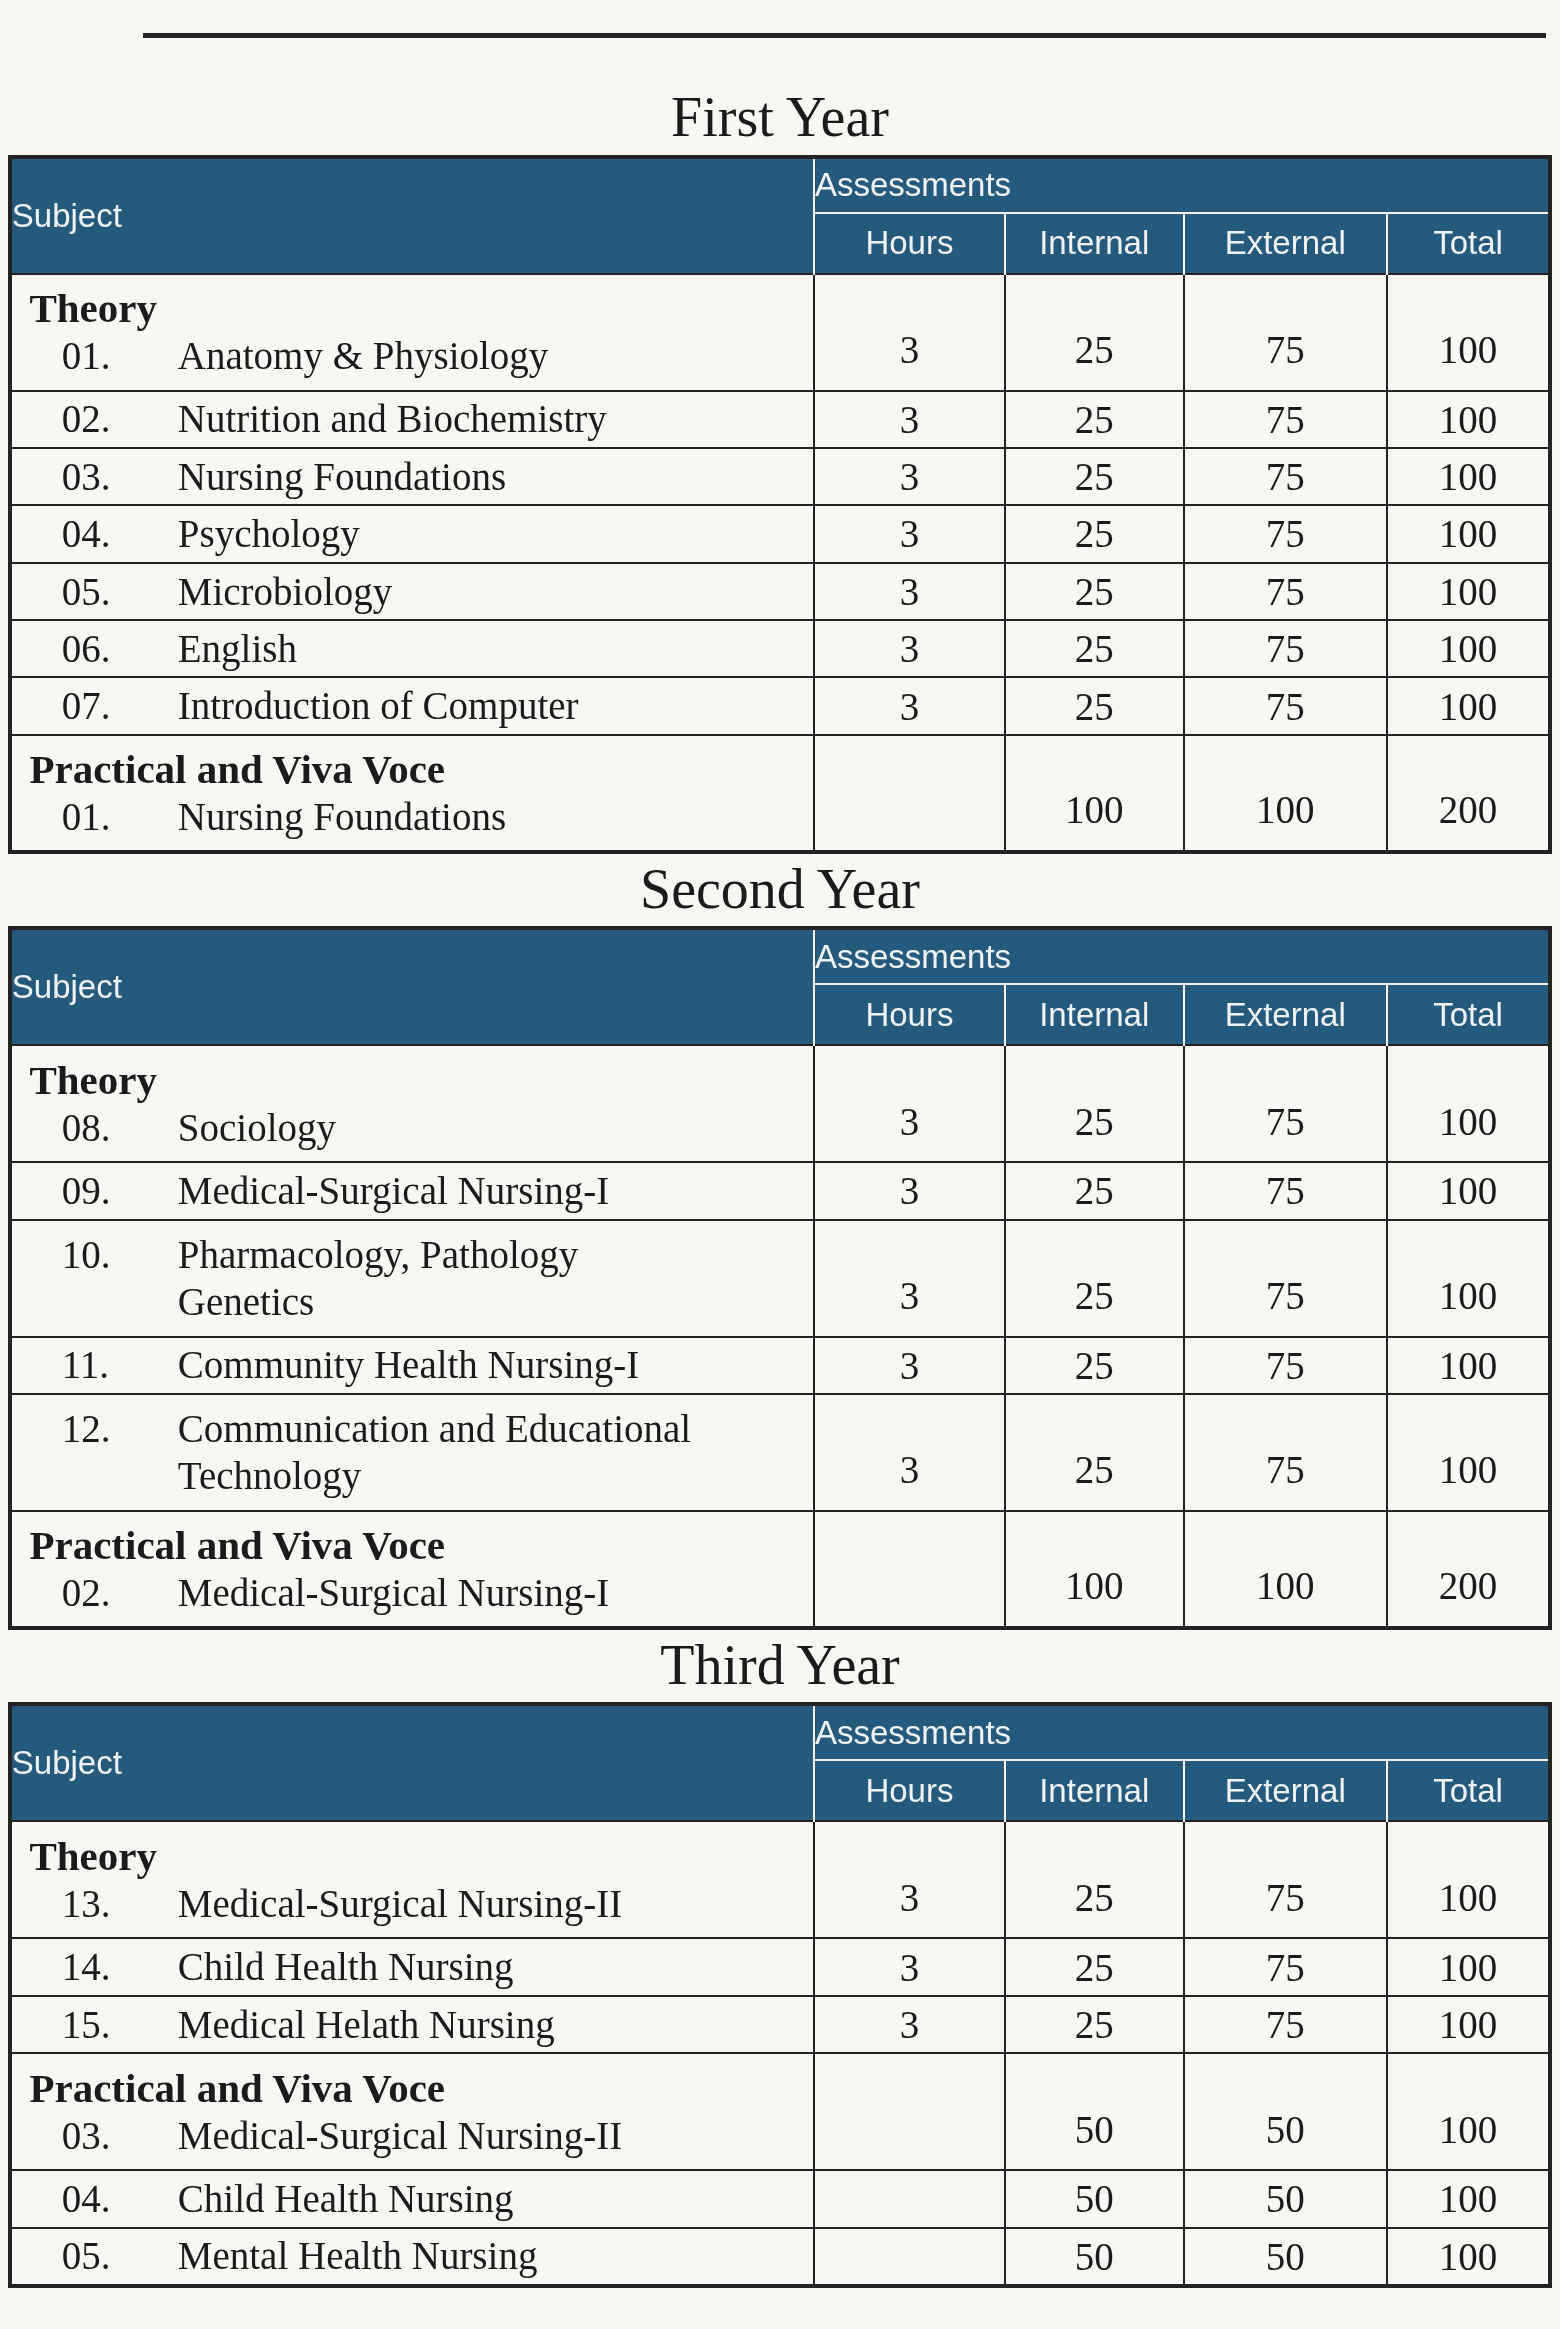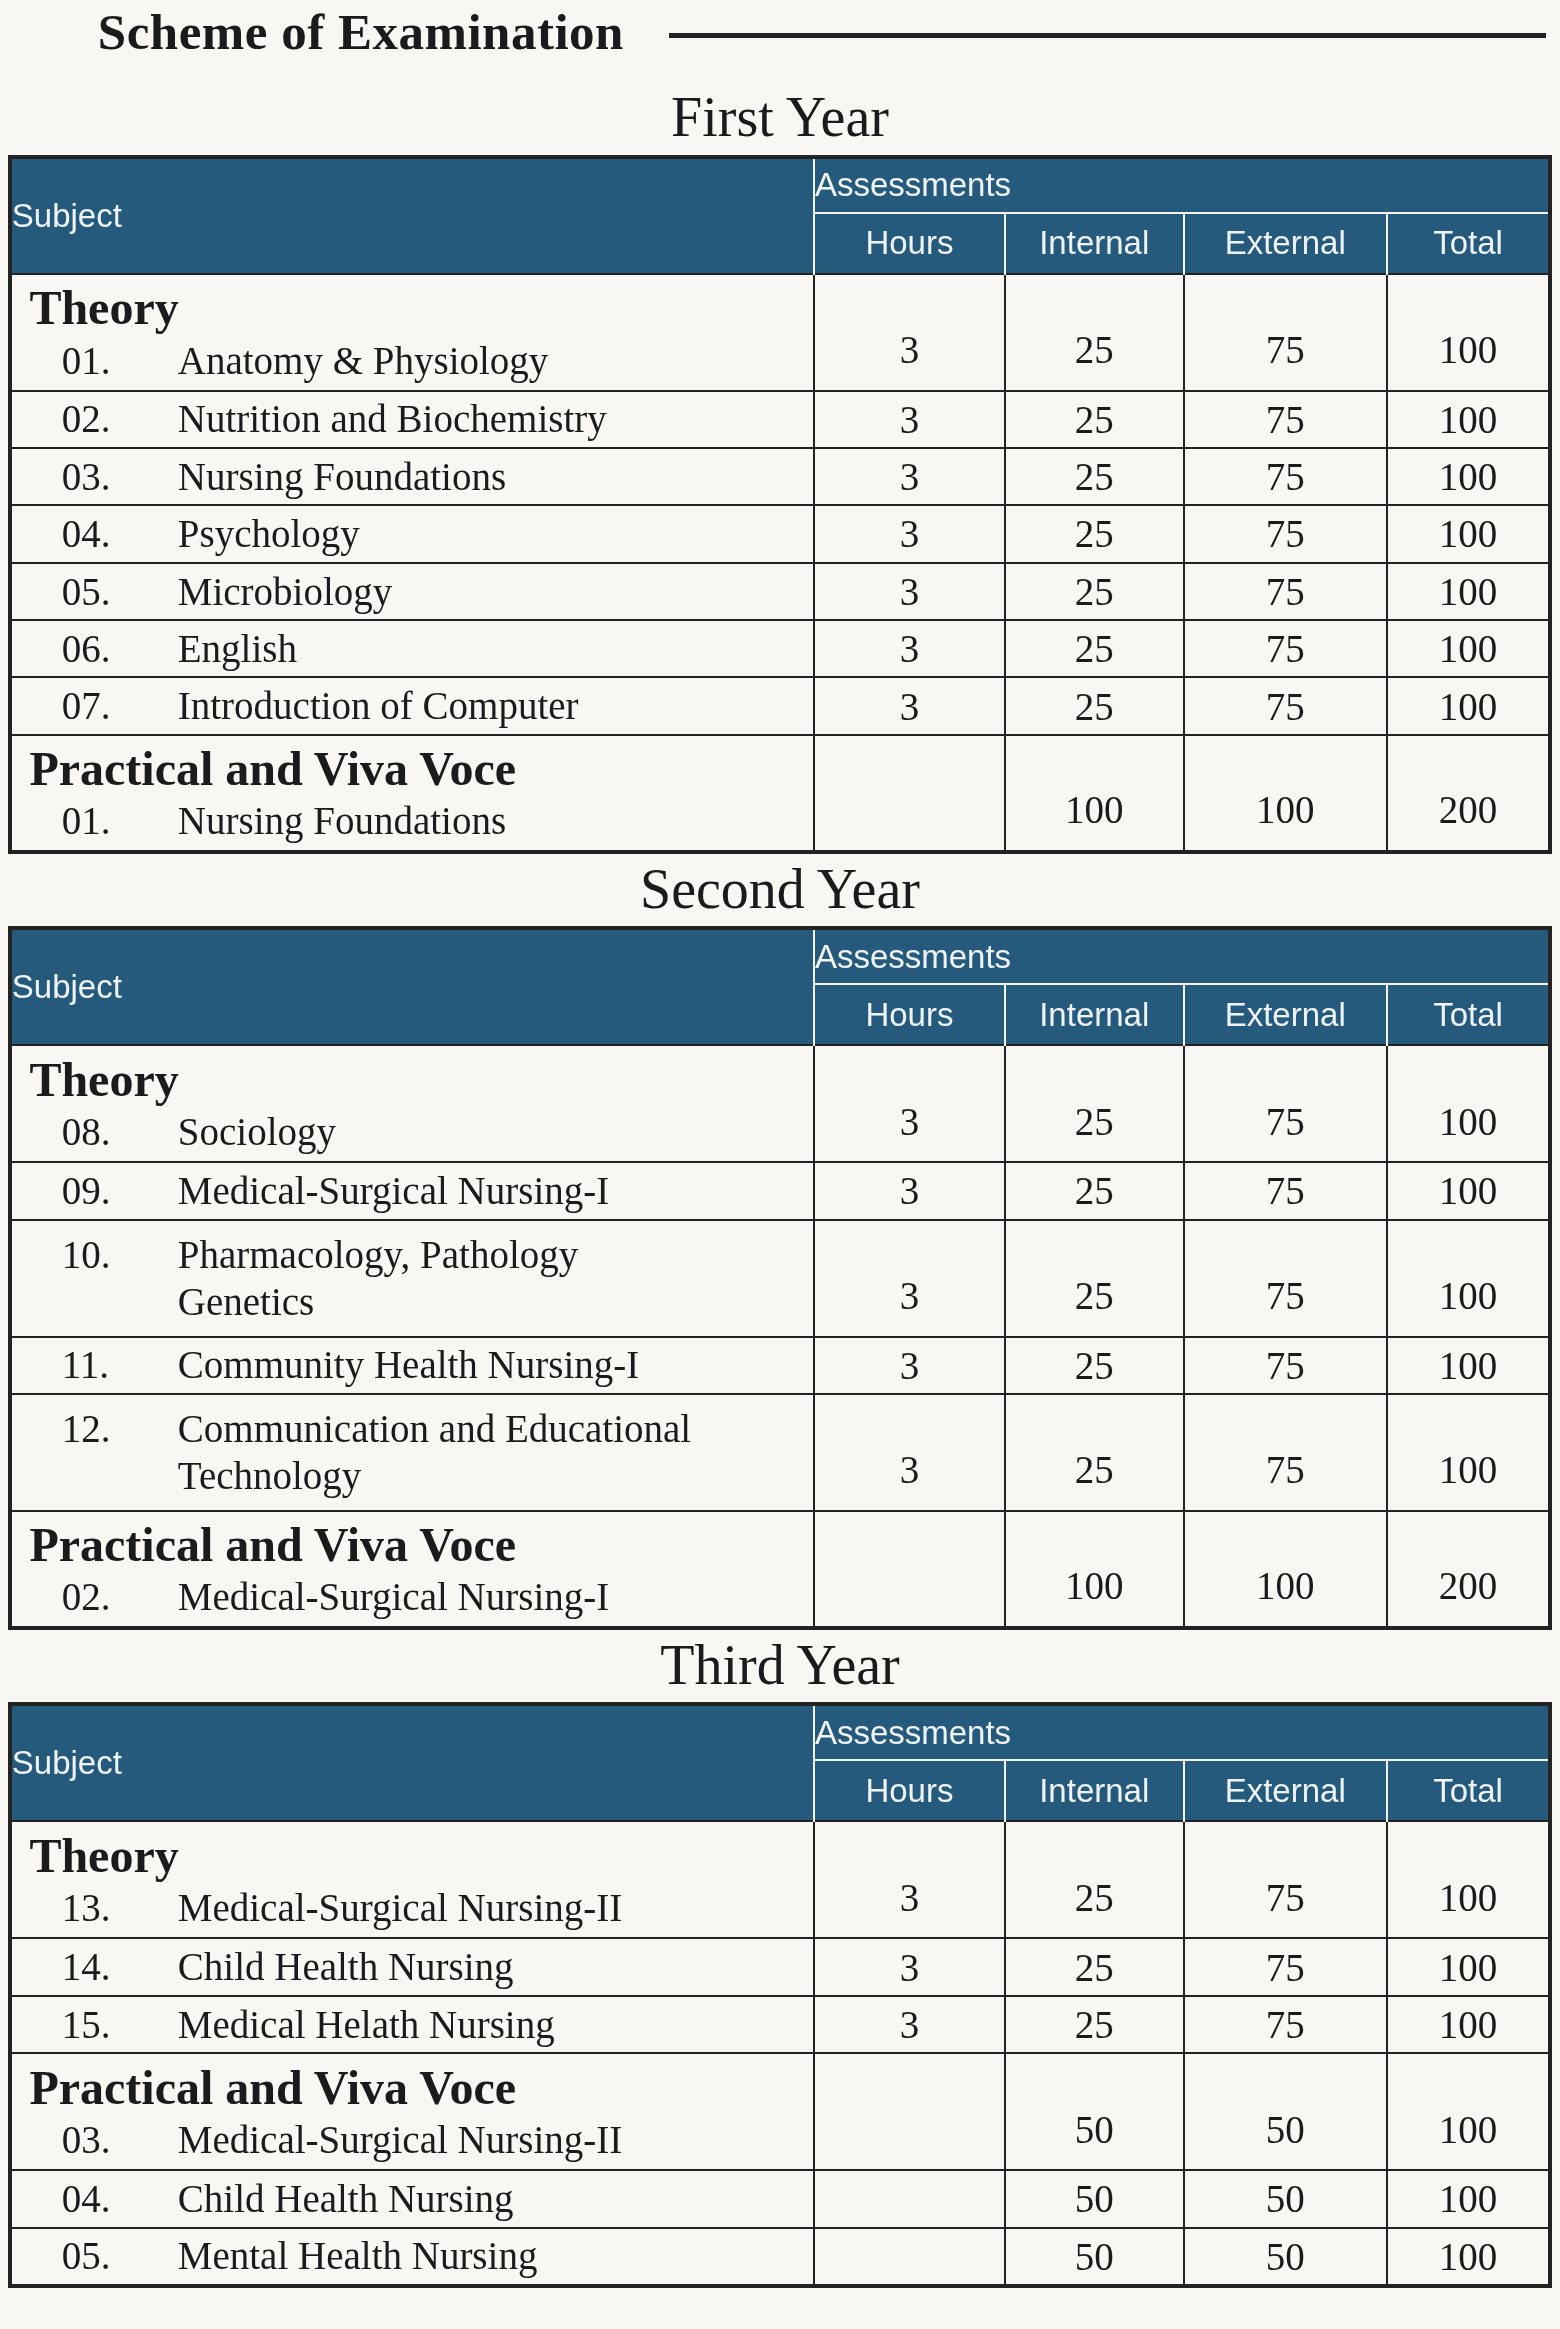--- a/index.html
+++ b/index.html
@@ -82,34 +82,33 @@
   td{
     border:2.9px solid var(--border);
     font-size:39px;
     vertical-align:middle;
     padding:0;
   }
   tr.row{height:43px;}
   tr.row.tall{height:117px;}
   td.subject-cell{text-align:left;padding:3.9px 0;}
   .section-label{
-    font-weight:700;font-size:48px;line-height:1.18;
+    font-weight:700;font-size:41px;line-height:1.18;
     padding-left:17.6px;
   }
   .subj-line{padding-left:34px;line-height:1.22;margin-left:16px;}
   .subj-line .no{display:inline-block;min-width:116px;}
   td.val{text-align:center;}
   tr.row.tall td.val{vertical-align:bottom;padding-bottom:17.6px;}
 </style>
 </head>
 <body>
 
 <div class="page">
   <div class="title-row">
-    <div class="doc-title">Scheme of Examination</div>
     <div class="title-rule"></div>
   </div>
   <div id="years">
   <div class="year">
     <div class="year-title">First Year</div>
     <table class="exam">
       <colgroup>
         <col class="c-subject">
             <col class="c-hours">
             <col class="c-internal">

